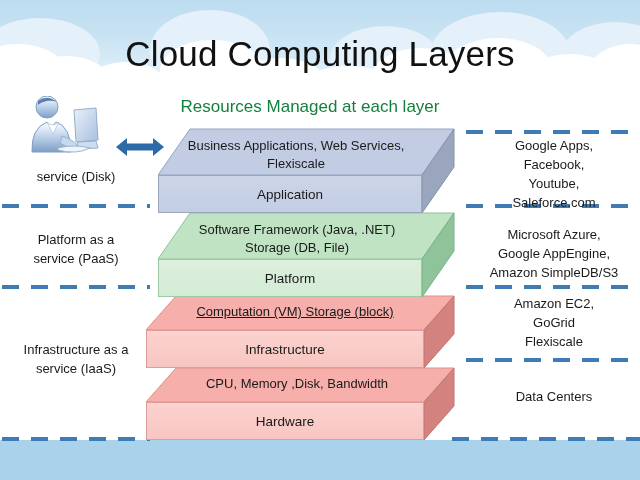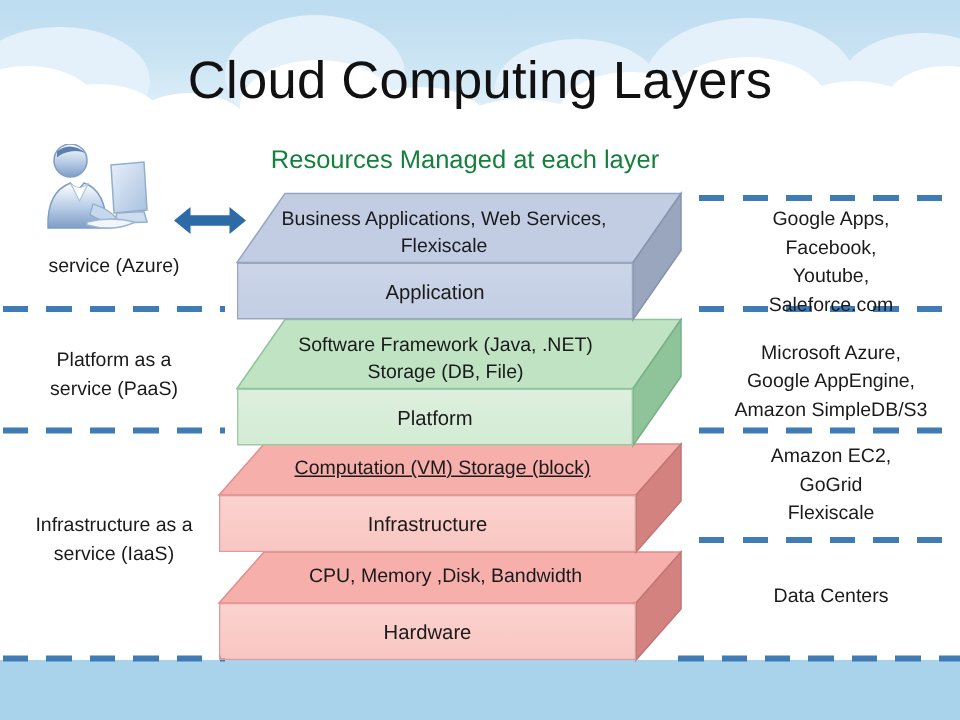--- a/index.html
+++ b/index.html
@@ -153,21 +153,21 @@
     </svg>
   </div>
 
   <div class="arrow">
     <svg width="48" height="22" viewBox="0 0 48 22">
       <path d="M0 11 L11 2 L11 7.5 L37 7.5 L37 2 L48 11 L37 20 L37 14.5 L11 14.5 L11 20 Z" fill="#2d6aa8"></path>
     </svg>
   </div>
 
   <div class="sidecap left" style="top:168px;">
-    <div>service (Azure)</div>
+    <div>service (Disk)</div>
   </div>
   <div class="sidecap left" style="top:231px;">
     <div>Platform as a</div>
     <div>service (PaaS)</div>
   </div>
   <div class="sidecap left" style="top:341px;">
     <div>Infrastructure as a</div>
     <div>service (IaaS)</div>
   </div>
 

